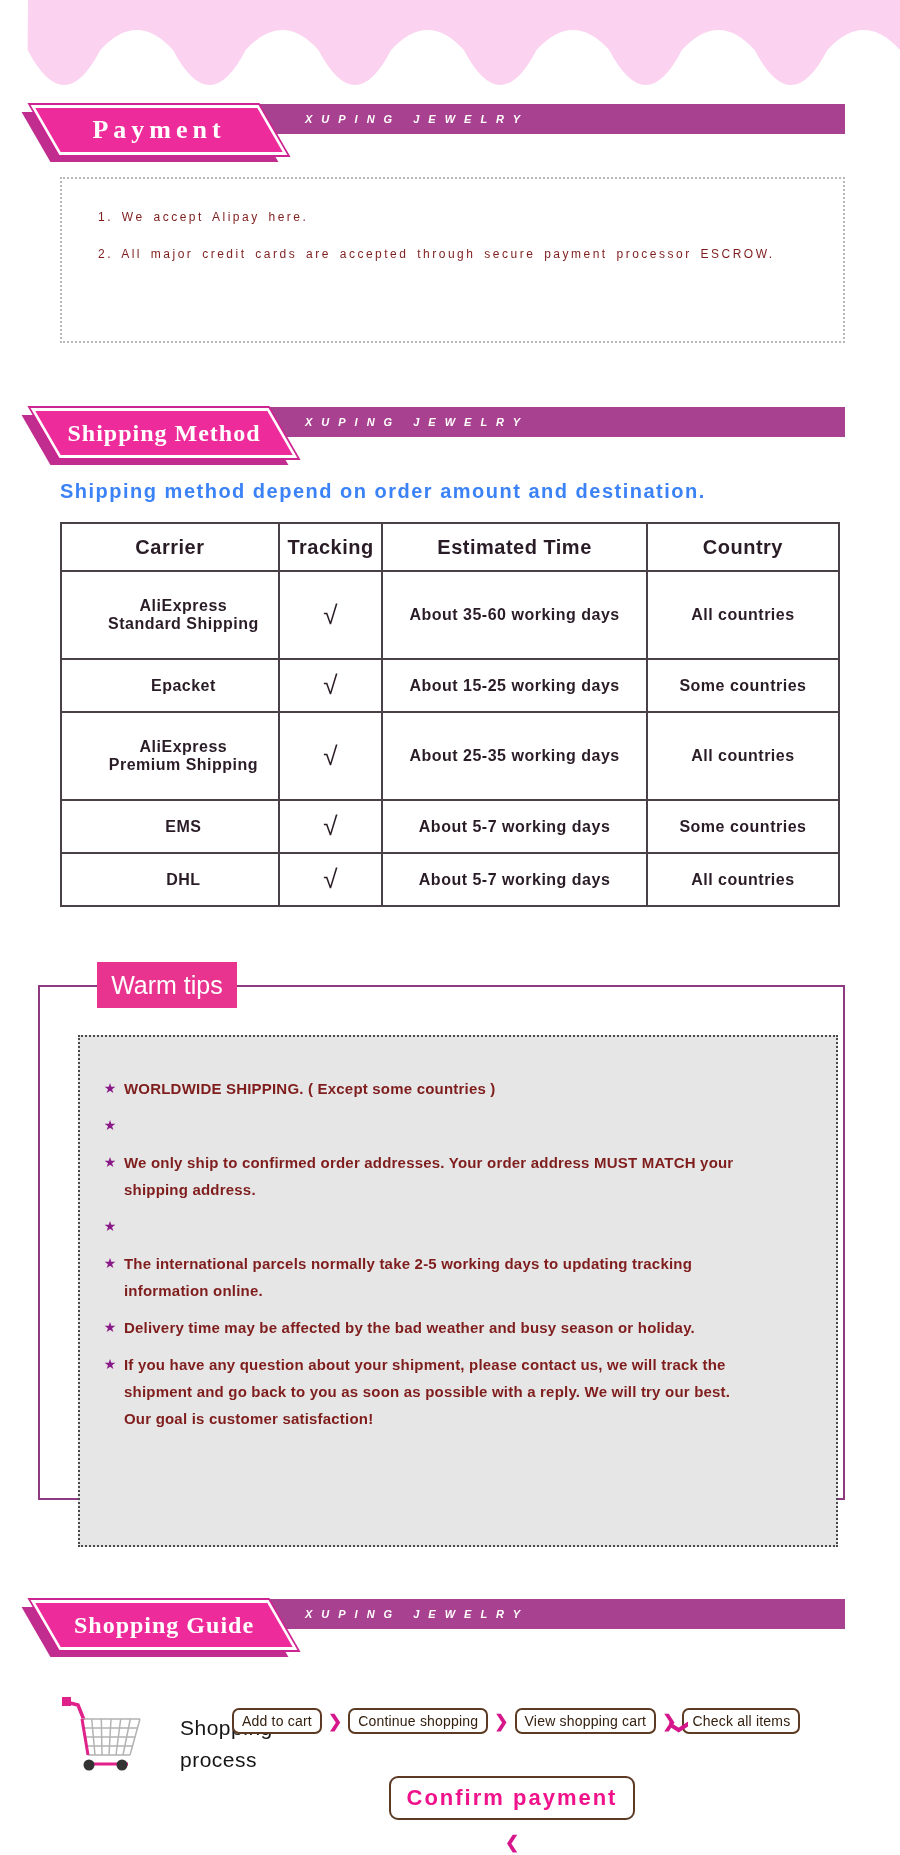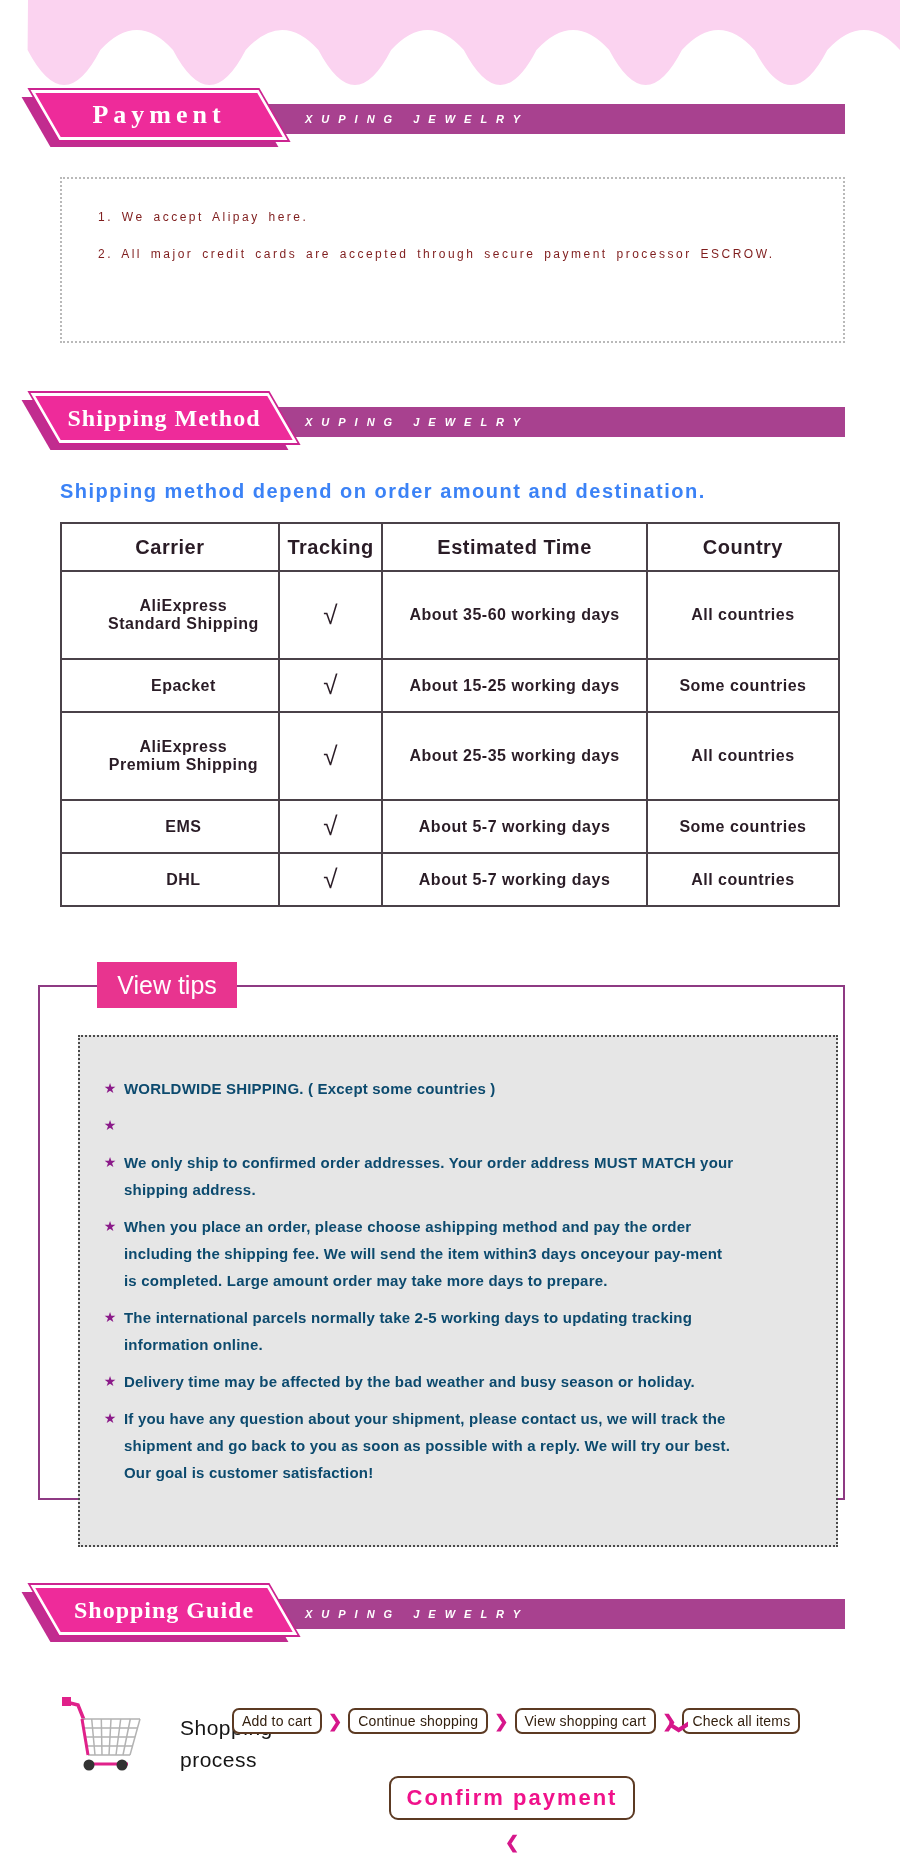--- a/index.html
+++ b/index.html
@@ -21,21 +21,21 @@
   .banner { position:absolute; left:0; width:900px; height:62px; }
   .banner .bar {
     position:absolute; left:110px; right:55px; top:14px; height:30px;
     background:#A8418F;
   }
   .banner .bar-text {
     position:absolute; left:195px; top:9px;
     color:#fff; font-size:11px; font-style:italic; font-weight:bold;
     letter-spacing:9px; white-space:nowrap;
   }
-  .ribbon { position:absolute; left:45px; top:0; width:228px; height:50px; }
+  .ribbon { position:absolute; left:45px; top:15px; width:228px; height:50px; }
   .ribbon .rb-shadow {
     position:absolute; left:-9px; top:7px; width:100%; height:100%;
     background:#C12C8F; transform:skewX(30deg);
   }
   .ribbon .rb-face {
     position:absolute; inset:0;
     background:#EE2B9A; border:3px solid #ffffff;
     box-shadow:0 0 0 2px #CC2490;
     transform:skewX(30deg);
   }
@@ -92,21 +92,21 @@
     background:#E6E6E6; border:2px dotted #4a4a4a; z-index:2;
     padding:38px 20px 0 16px;
   }
   .wt-gray ul { list-style:none; margin:0; padding:0; }
   .wt-gray li { display:flex; margin-bottom:10px; }
   .star {
     color:#8B1A89; font-size:14px; width:28px; flex:0 0 28px;
     text-align:center; line-height:27px;
   }
   .tip-text {
-    width:610px; font-size:15px; font-weight:bold; color:#0c4a6e;
+    width:610px; font-size:15px; font-weight:bold; color:#7f1d1d;
     line-height:27px; letter-spacing:0.2px;
   }
 
   
   .cart-icon { position:absolute; left:58px; top:1695px; }
   .process-label {
     position:absolute; left:152px; top:1712px;
     font-size:21px; color:#151515; line-height:1.5; letter-spacing:0.5px;
   }
   .flow { position:absolute; left:232px; top:1680px; width:560px; }
@@ -223,37 +223,36 @@
     <tr class="row-short">
       <td class="pre">DHL</td>
       <td class="check">√</td>
       <td>About 5-7 working days</td>
       <td>All countries</td>
     </tr>
   </tbody>
 </table>
 
 <div class="wt-outer"></div>
-<div class="wt-label">View tips</div>
+<div class="wt-label">Warm tips</div>
 <div class="wt-gray">
   <ul>
     <li>
       <span class="star">★</span>
       <span class="tip-text">WORLDWIDE SHIPPING. ( Except some countries )</span>
     </li>
     <li>
       <span class="star">★</span>
     </li>
     <li>
       <span class="star">★</span>
       <span class="tip-text">We only ship to confirmed order addresses. Your order address MUST MATCH your shipping address.</span>
     </li>
     <li>
       <span class="star">★</span>
-      <span class="tip-text">When you place an order,  please choose ashipping method and pay the order including the shipping fee.  We will send the item within3 days onceyour pay-ment is completed.  Large amount order may take more days to prepare.</span>
     </li>
     <li>
       <span class="star">★</span>
       <span class="tip-text">The international parcels normally take 2-5 working days to updating tracking information online.</span>
     </li>
     <li>
       <span class="star">★</span>
       <span class="tip-text">Delivery time may be affected by the bad weather and busy season or holiday.</span>
     </li>
     <li>

